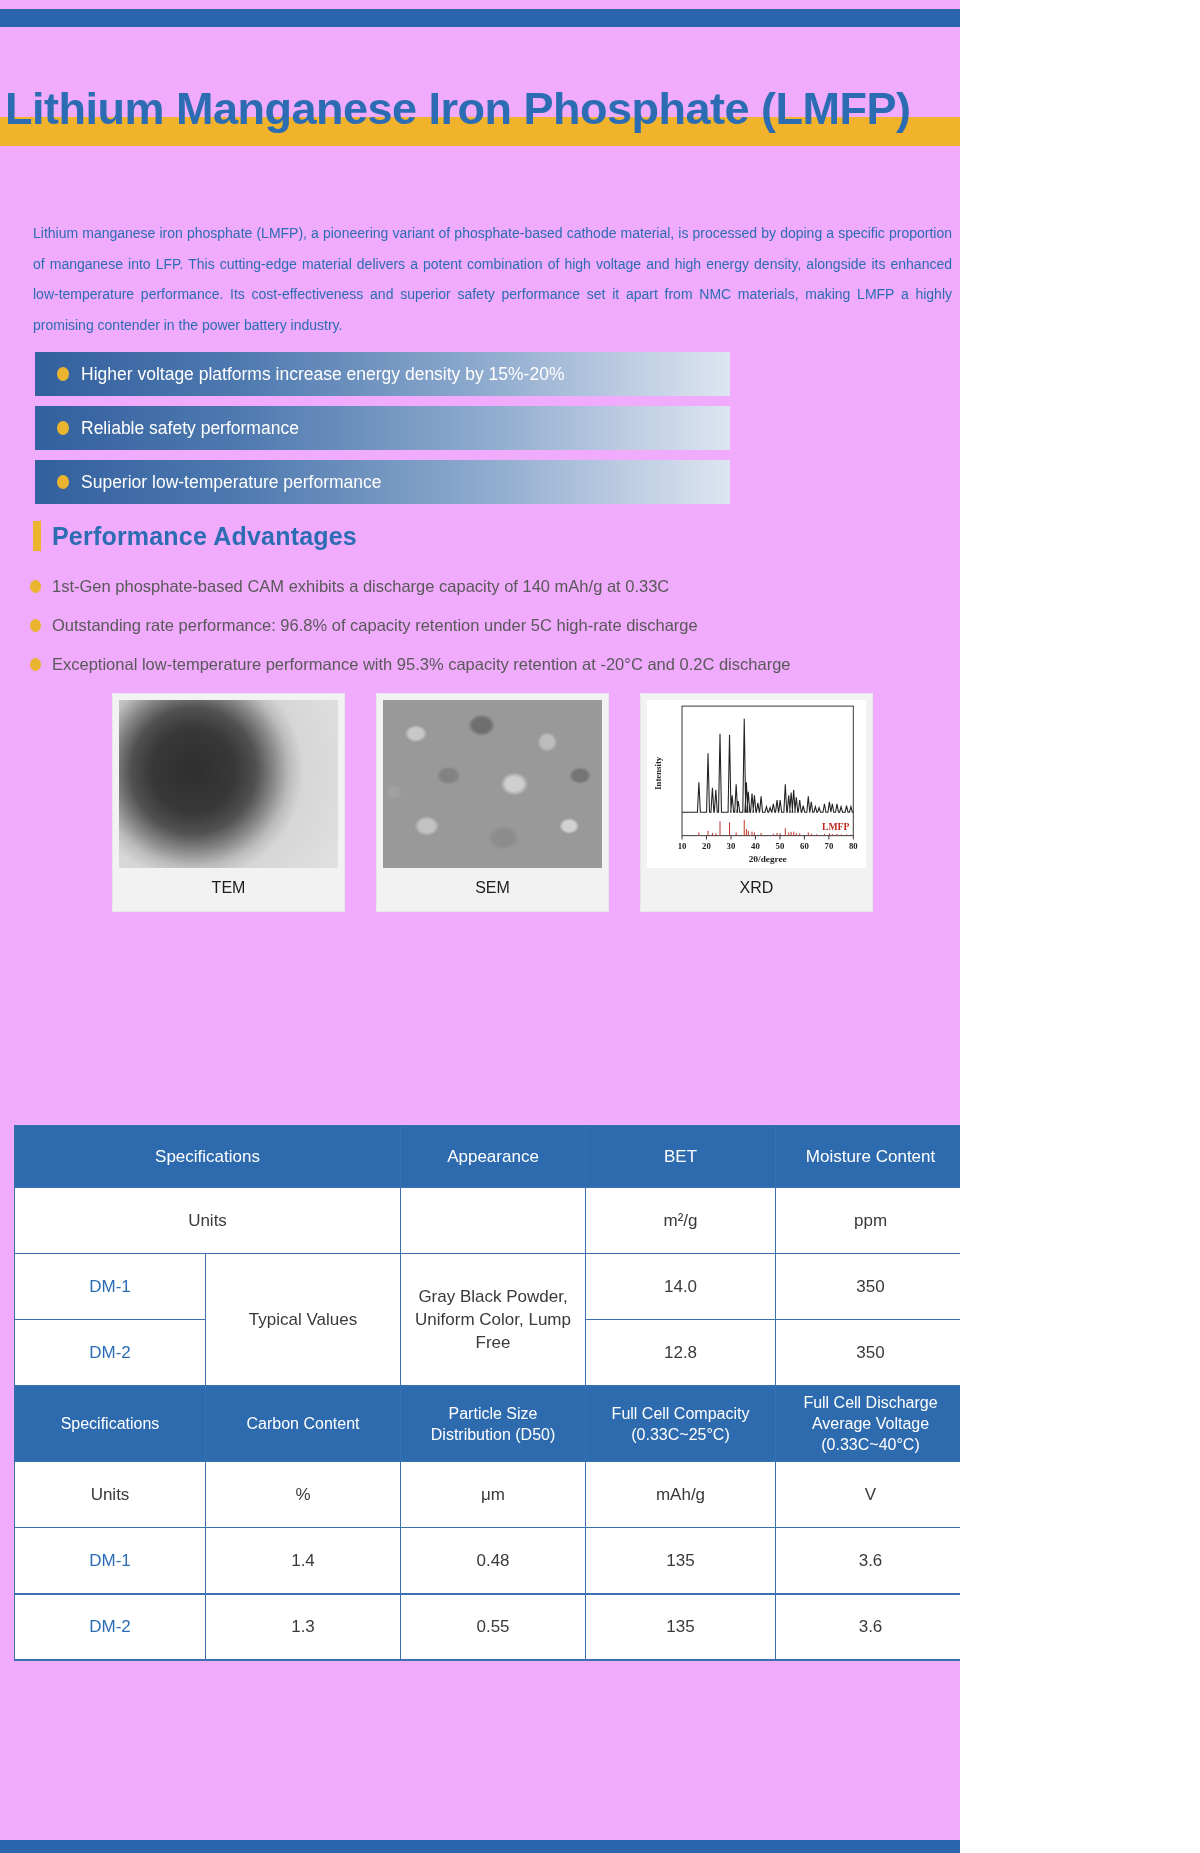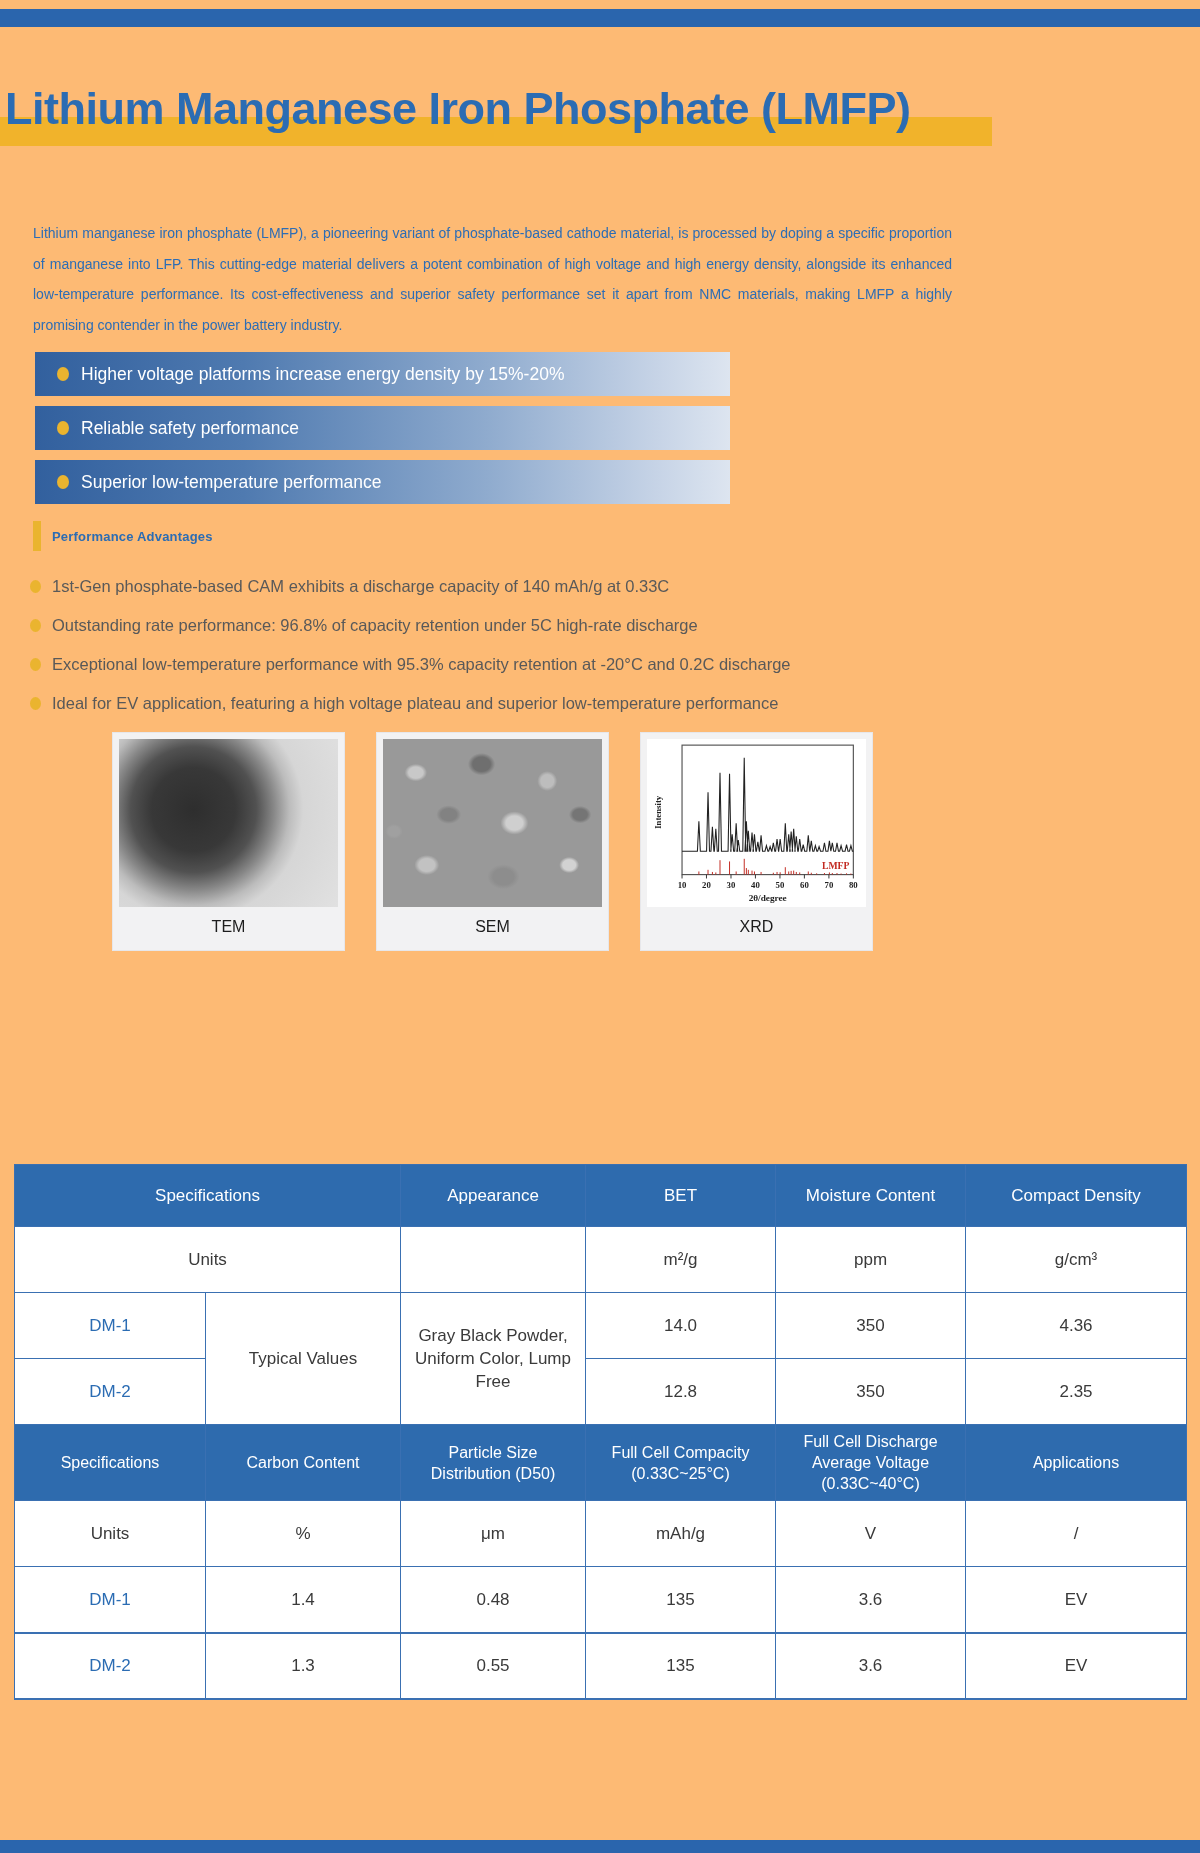--- a/index.html
+++ b/index.html
@@ -1,36 +1,36 @@
 <!DOCTYPE html>
 <html><head>
 <meta charset="utf-8">
 <style>
   html,body{margin:0;padding:0;background:#ffffff;font-family:"Liberation Sans",sans-serif;}
-  .page{position:relative;width:1200px;height:1853px;background:#fdba74;overflow:hidden;}
+  .page{position:relative;width:960px;height:1853px;background:#f0abfc;overflow:hidden;}
   .top-bar{position:absolute;top:9px;left:0;width:100%;height:18px;background:#2a65ad;}
   .bottom-bar{position:absolute;bottom:0;left:0;width:100%;height:13px;background:#2a65ad;}
 
   .title-wrap{position:relative;margin-top:84px;height:58px;}
   .title-highlight{position:absolute;left:0;top:33px;width:992px;height:29px;background:#f1b32b;}
   .title{position:absolute;left:5px;top:0;margin:0;font-size:45px;line-height:50px;font-weight:bold;
          color:#2b6cb3;letter-spacing:-0.5px;white-space:nowrap;}
 
   .intro{margin:76px 0 0 33px;width:919px;font-size:14px;line-height:30.5px;color:#2d6db5;
          text-align:justify;}
 
   .banners{margin-top:12px;}
   .banner{width:695px;height:44px;margin:0 4px 10px 35px;display:flex;align-items:center;
           background:linear-gradient(90deg,#32609e 0%,#4f7ab0 30%,#8fabce 65%,#c3d1e5 88%,#dde5f0 100%);}
   .banner-dot{width:12px;height:14px;border-radius:50%;background:#eab42f;margin:0 12px 0 22px;flex:none;}
   .banner-text{color:#ffffff;font-size:17.5px;}
 
   .sec-head{display:flex;align-items:center;margin:16px 0 0 33px;height:32px;}
   .sec-bar{width:8px;height:30px;background:#eab42f;margin-right:11px;}
-  .sec-title{color:#2b6cb3;font-size:13px;font-weight:bold;letter-spacing:0.2px;}
+  .sec-title{color:#2b6cb3;font-size:25px;font-weight:bold;letter-spacing:0.2px;}
 
   .adv-list{margin-top:24px;}
   .adv{display:flex;align-items:center;margin:0 0 19px 30px;color:#595959;font-size:16.5px;line-height:20px;}
   .adv-dot{width:11px;height:13px;border-radius:50%;background:#eab42f;margin-right:11px;flex:none;}
 
   .figures{display:flex;gap:31px;margin:14px 0 0 112px;}
   .fig-card{width:233px;height:219px;background:#f2f2f3;border:1px solid #e7e7ea;box-sizing:border-box;
             padding:6px;}
   .fig-img{width:219px;height:168px;}
   .fig-cap{text-align:center;margin-top:11px;font-size:16px;color:#1d1d1d;}
@@ -101,24 +101,20 @@
       <span class="adv-dot"></span>
       <span>1st-Gen phosphate-based CAM exhibits a discharge capacity of 140 mAh/g at 0.33C</span>
     </div>
     <div class="adv">
       <span class="adv-dot"></span>
       <span>Outstanding rate performance: 96.8% of capacity retention under 5C high-rate discharge</span>
     </div>
     <div class="adv">
       <span class="adv-dot"></span>
       <span>Exceptional low-temperature performance with 95.3% capacity retention at -20°C and 0.2C discharge</span>
-    </div>
-    <div class="adv">
-      <span class="adv-dot"></span>
-      <span>Ideal for EV application, featuring a high voltage plateau and superior low-temperature performance</span>
     </div>
   </div>
 
   <div class="figures">
     <div class="fig-card">
       <div class="fig-img tem"></div>
       <div class="fig-cap">TEM</div>
     </div>
     <div class="fig-card">
       <div class="fig-img sem"></div>

